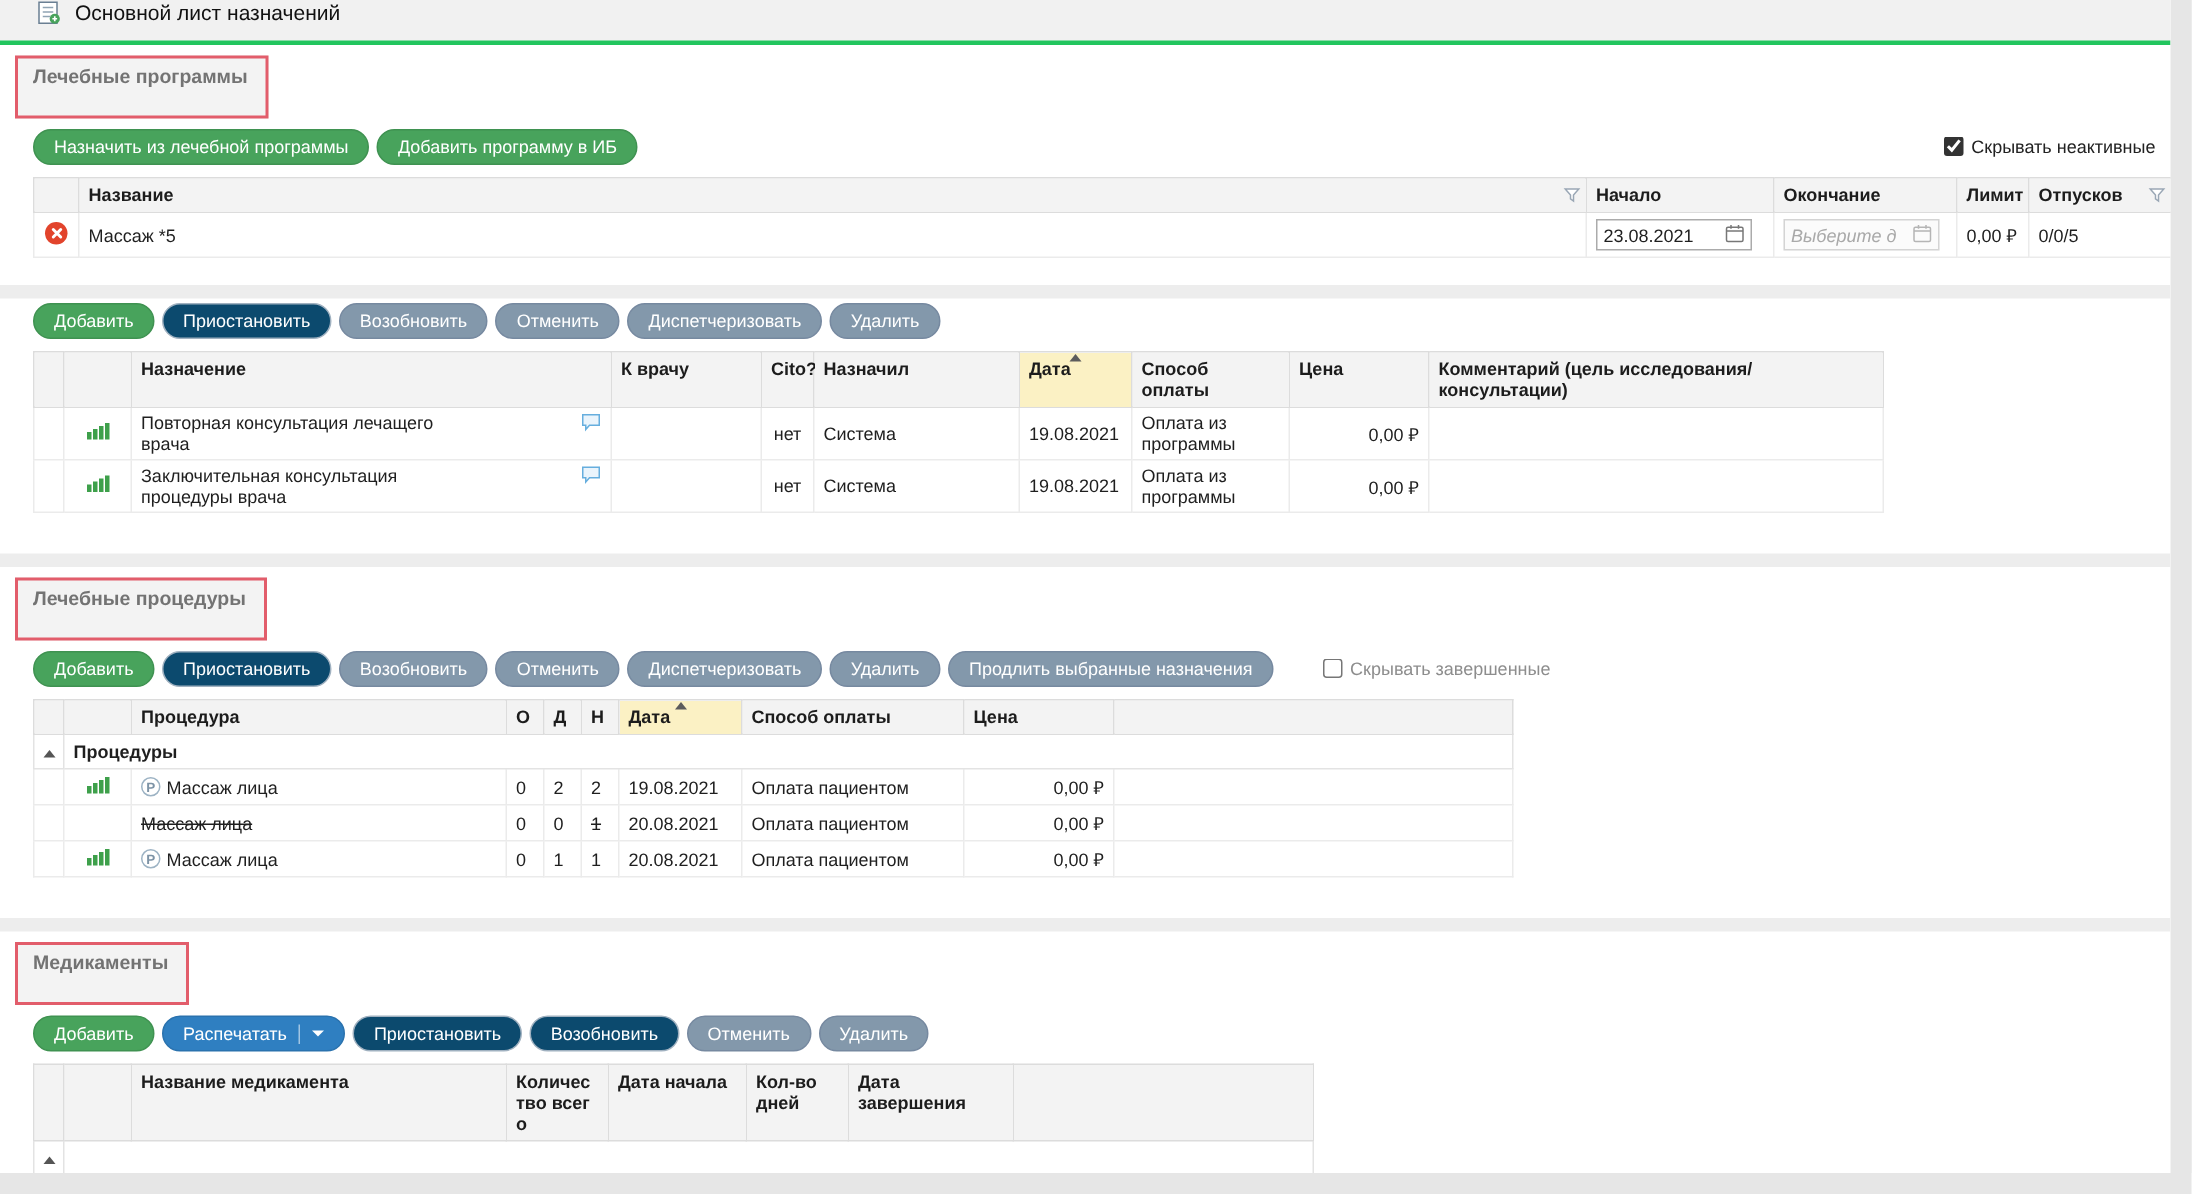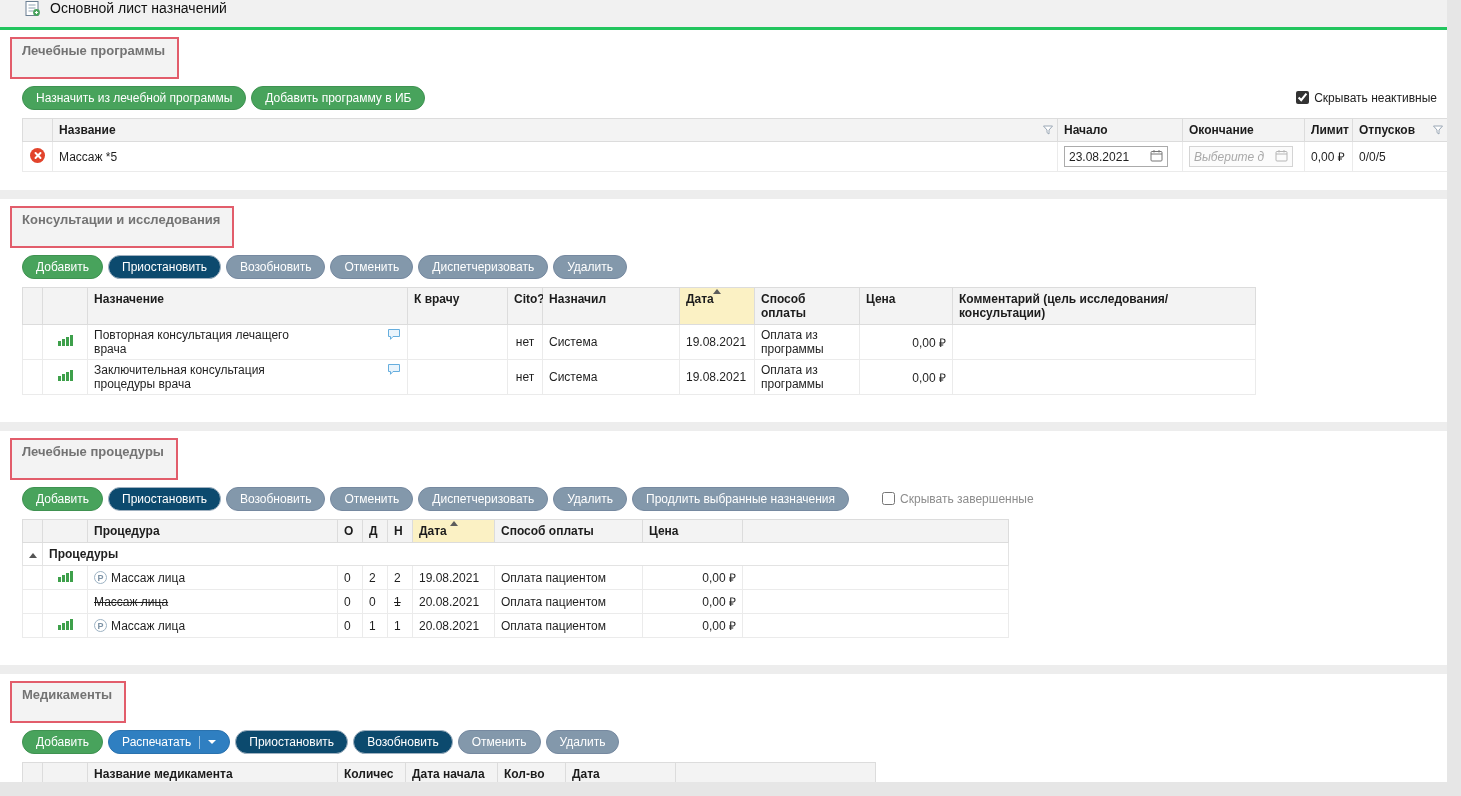--- a/index.html
+++ b/index.html
@@ -152,23 +152,20 @@
             </span>
           </td>
           <td>0,00 ₽</td>
           <td>0/0/5</td>
         </tr>
       </tbody>
     </table>
   </div>
 
   <div class="divider"></div>
-  <div class="sect-head">
-    <span class="red-box">Консультации и исследования</span>
-  </div>
   <div class="panel">
     <div class="toolbar">
       <button class="btn green">Добавить</button>
       <button class="btn gray dis">Приостановить</button>
       <button class="btn gray">Возобновить</button>
       <button class="btn gray">Отменить</button>
       <button class="btn gray">Диспетчеризовать</button>
       <button class="btn gray">Удалить</button>
     </div>
     <table class="grid mb10" style="width:1233px">

